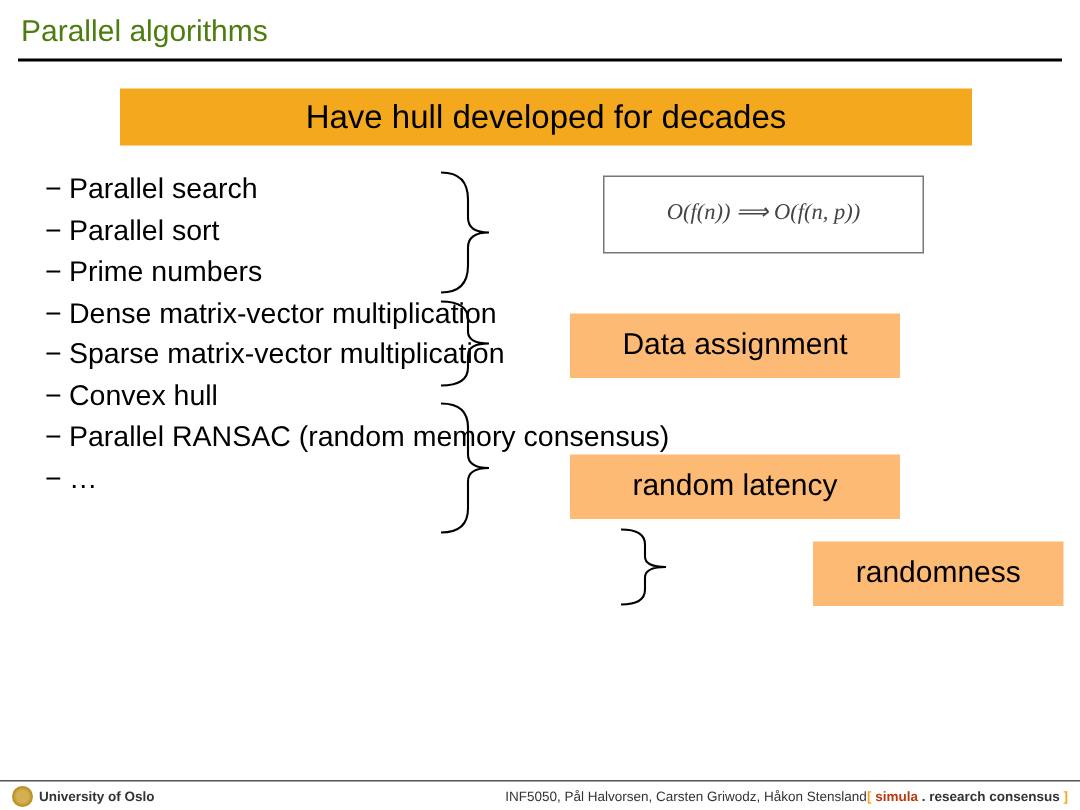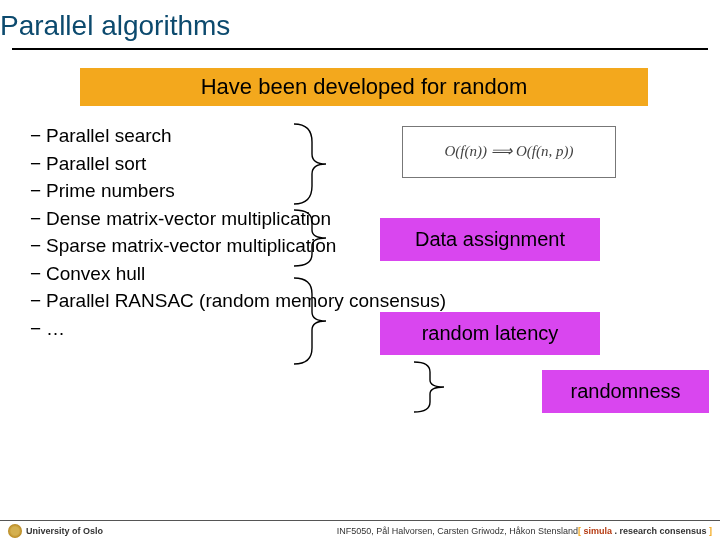--- a/index.html
+++ b/index.html
@@ -4,23 +4,23 @@
 <style>
   * { margin: 0; padding: 0; box-sizing: border-box; }
   body {
     width: 720px; height: 540px;
     font-family: Arial, Helvetica, sans-serif;
     background: #fff;
     position: relative;
     overflow: hidden;
   }
   .title {
-    font-size: 28px;
-    padding: 10px 0 4px 0;
-    color: #0c4a6e;
+    font-size: 20px;
+    padding: 10px 0 4px 14px;
+    color: #4d7c0f;
   }
   .title-underline {
     height: 2px; background: #000;
     margin: 2px 12px 0 12px;
   }
   .banner {
     background: #f3a81d;
     color: #000;
     font-size: 22px;
     text-align: center;
@@ -49,21 +49,21 @@
     border: 1px solid #777;
     background: #fff;
     display: flex; align-items: center; justify-content: center;
     font-family: "Times New Roman", serif;
     font-style: italic;
     font-size: 15px;
     color: #444;
   }
   .tag {
     position: absolute;
-    background: #d946ef;
+    background: #fdba74;
     color: #000;
     font-size: 20px;
     padding: 7px 14px;
     text-align: center;
   }
   .tag1 { top: 96px; left: 350px; width: 220px; }
   .tag2 { top: 190px; left: 350px; width: 220px; }
   .tag3 { top: 248px; left: 512px; width: 167px; }
 
   .brace {
@@ -97,21 +97,21 @@
     background: radial-gradient(circle, #d4b050 40%, #b88820 70%);
     border-radius: 50%;
   }
 </style>
 </head>
 <body>
 
 <div class="title">Parallel algorithms</div>
 <div class="title-underline"></div>
 
-<div class="banner">Have been developed for random</div>
+<div class="banner">Have hull developed for decades</div>
 
 <div class="content">
 
   <div class="item">
     <span class="dash">−</span>
     <span>Parallel search</span>
   </div>
   <div class="item">
     <span class="dash">−</span>
     <span>Parallel sort</span>

